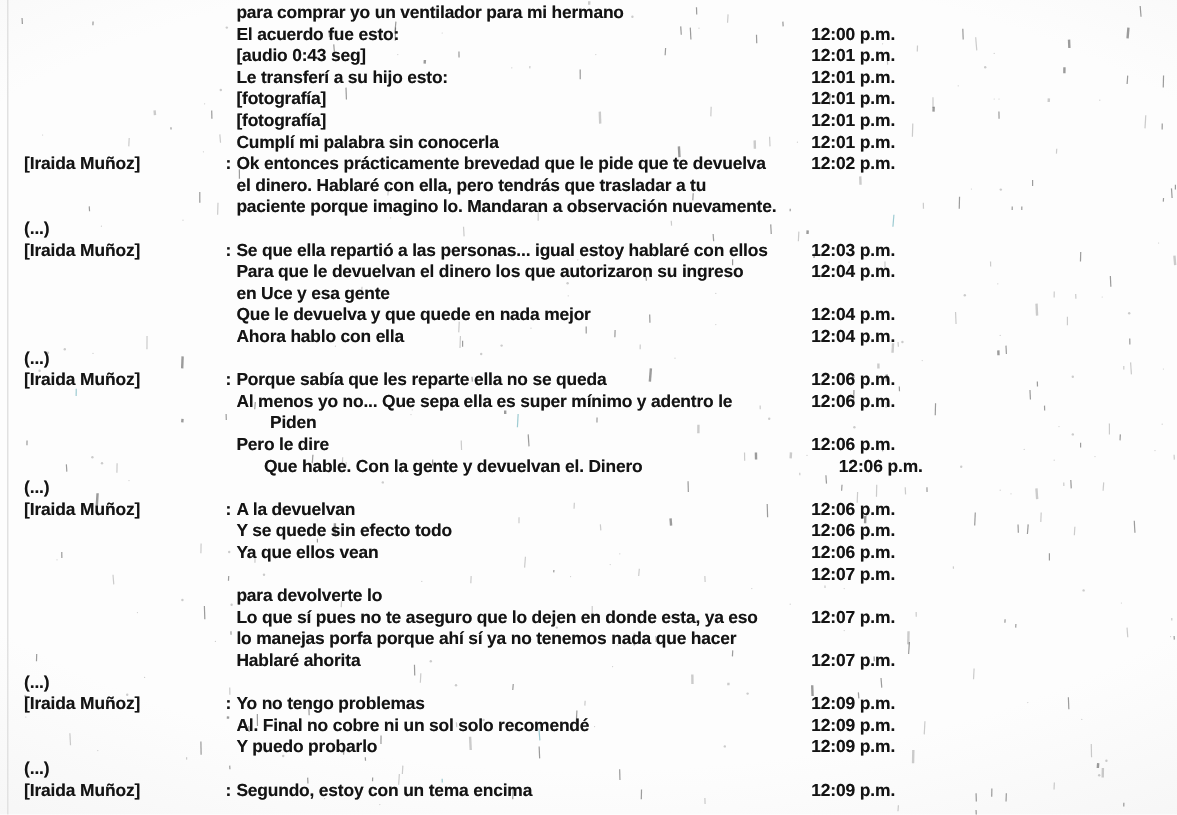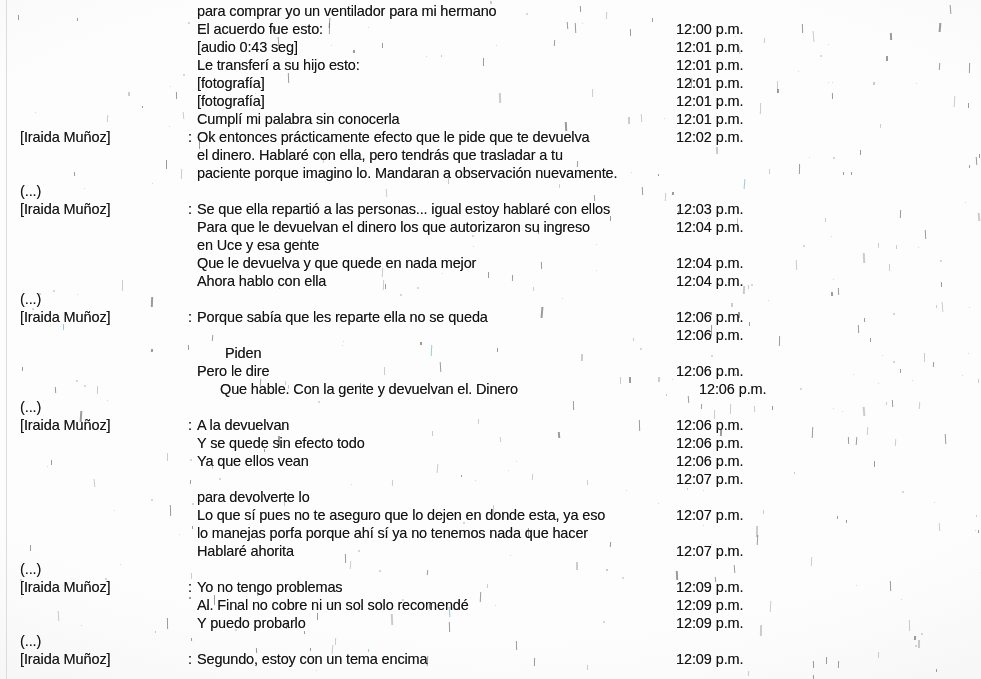--- a/index.html
+++ b/index.html
@@ -68,20 +68,21 @@
     left: 0;
     top: 0;
     width: 981px;
     z-index: 4;
   }
 
   .row {
     position: relative;
     height: 18px;
     line-height: 18px;
+    font-weight: bold;
   }
 
   .speaker {
     position: absolute;
     left: 20px;
     top: 0;
     font-size: 14.5px;
     letter-spacing: -0.1px;
     white-space: nowrap;
   }
@@ -156,21 +157,21 @@
         <span class="msg">[fotografía]</span>
         <span class="time">12:01 p.m.</span>
       </div>
       <div class="row" style="position: absolute; left: 0px; top: 110px; width: 981px;">
         <span class="msg">Cumplí mi palabra sin conocerla</span>
         <span class="time">12:01 p.m.</span>
       </div>
       <div class="row" style="position: absolute; left: 0px; top: 128px; width: 981px;">
         <span class="speaker">[Iraida Muñoz]</span>
         <span class="colon">:</span>
-        <span class="msg">Ok entonces prácticamente efecto que le pide que te devuelva</span>
+        <span class="msg">Ok entonces prácticamente brevedad que le pide que te devuelva</span>
         <span class="time">12:02 p.m.</span>
       </div>
       <div class="row" style="position: absolute; left: 0px; top: 146px; width: 981px;">
         <span class="msg">el dinero. Hablaré con ella, pero tendrás que trasladar a tu</span>
       </div>
       <div class="row" style="position: absolute; left: 0px; top: 164px; width: 981px;">
         <span class="msg">paciente porque imagino lo. Mandaran a observación nuevamente.</span>
       </div>
       <div class="row" style="position: absolute; left: 0px; top: 182px; width: 981px;">
         <span class="ellipsis">(...)</span>
@@ -199,20 +200,21 @@
       <div class="row" style="position: absolute; left: 0px; top: 290px; width: 981px;">
         <span class="ellipsis">(...)</span>
       </div>
       <div class="row" style="position: absolute; left: 0px; top: 308px; width: 981px;">
         <span class="speaker">[Iraida Muñoz]</span>
         <span class="colon">:</span>
         <span class="msg">Porque sabía que les reparte ella no se queda</span>
         <span class="time">12:06 p.m.</span>
       </div>
       <div class="row" style="position: absolute; left: 0px; top: 326px; width: 981px;">
+        <span class="msg">Al menos yo no... Que sepa ella es super mínimo y adentro le</span>
         <span class="time">12:06 p.m.</span>
       </div>
       <div class="row" style="position: absolute; left: 0px; top: 344px; width: 981px; margin-left: 28px;">
         <span class="msg">Piden</span>
       </div>
       <div class="row" style="position: absolute; left: 0px; top: 362px; width: 981px;">
         <span class="msg">Pero le dire</span>
         <span class="time">12:06 p.m.</span>
       </div>
       <div class="row" style="position: absolute; left: 0px; top: 380px; width: 981px; margin-left: 23px;">

